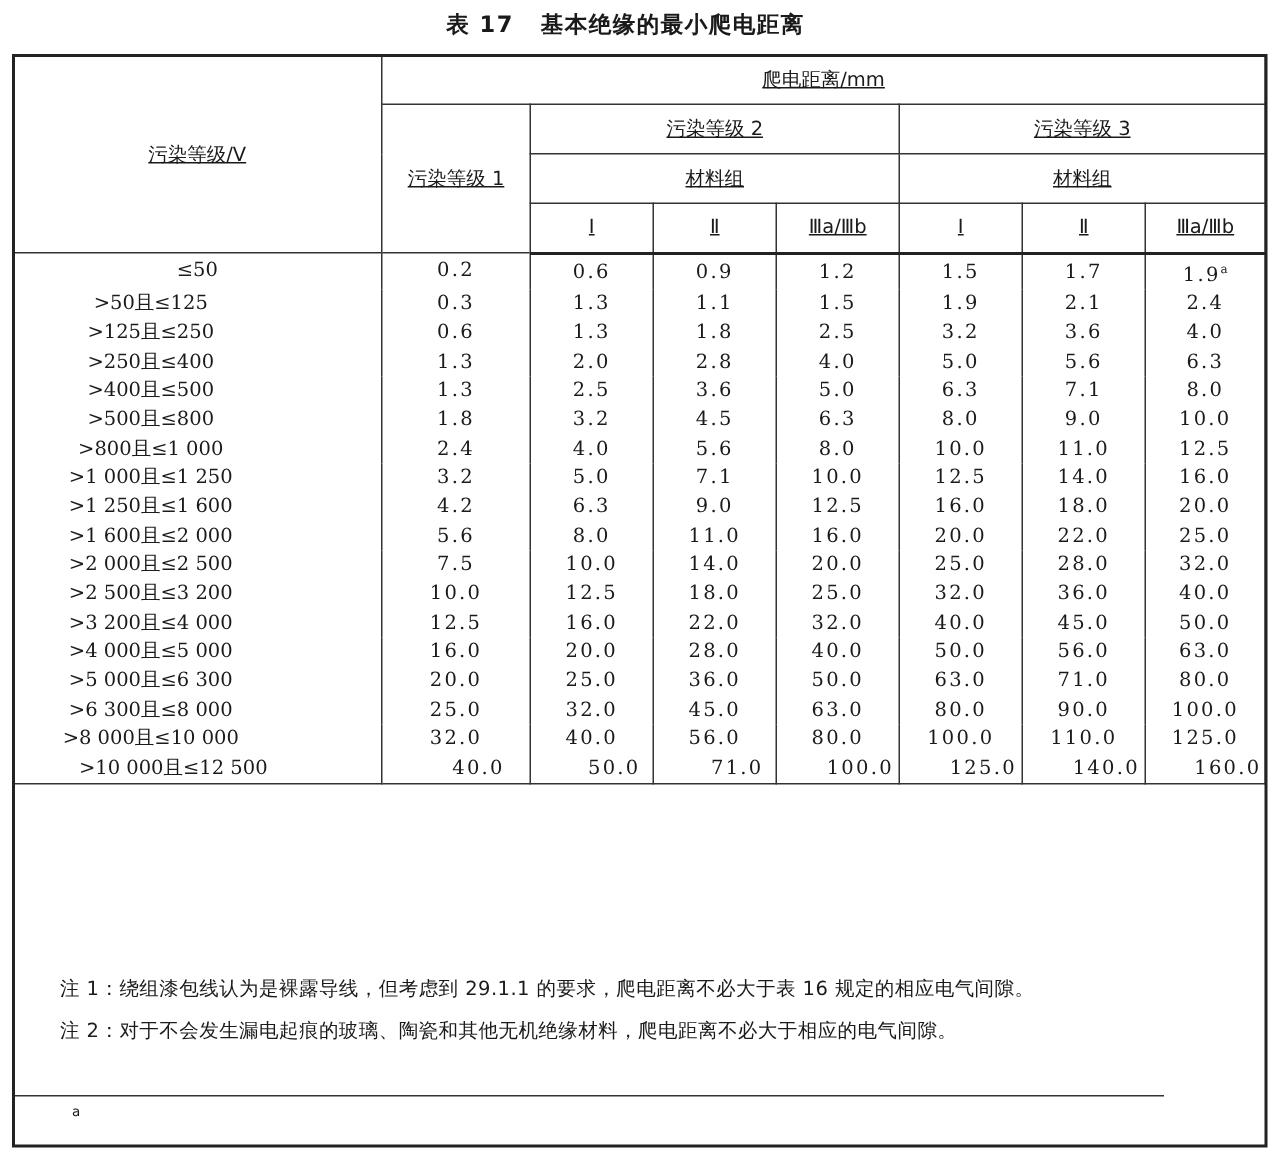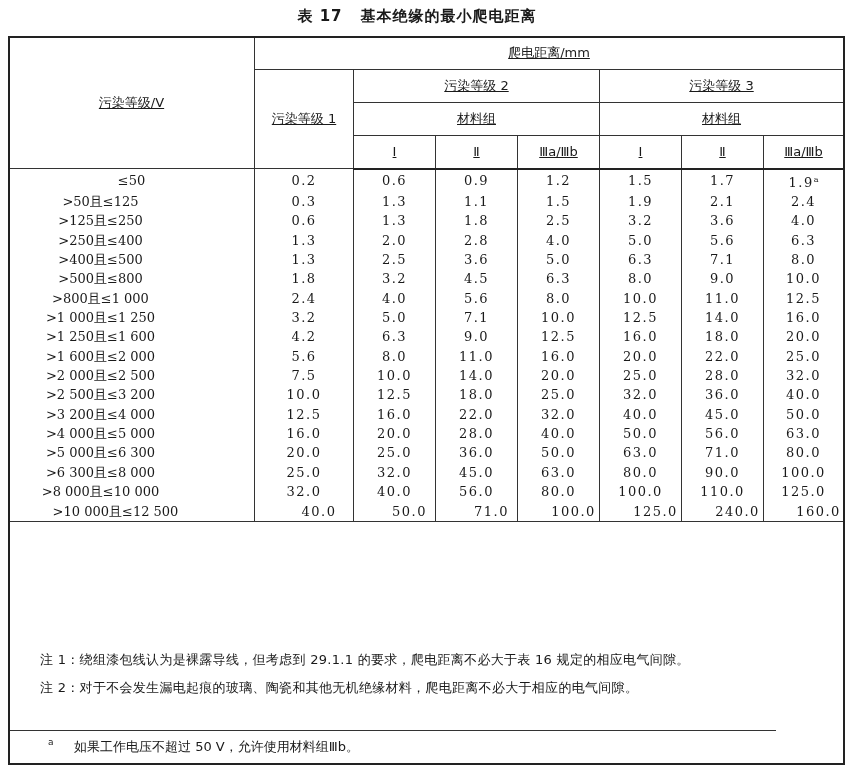--- a/index.html
+++ b/index.html
@@ -246,29 +246,28 @@
         <td><span>110.0</span></td>
         <td><span>125.0</span></td>
       </tr>
       <tr>
         <td class="volt">&gt;10 000且≤12 500</td>
         <td><span>40.0</span></td>
         <td><span>50.0</span></td>
         <td><span>71.0</span></td>
         <td><span>100.0</span></td>
         <td><span>125.0</span></td>
-        <td><span>240.0</span></td>
+        <td><span>140.0</span></td>
         <td><span>160.0</span></td>
       </tr>
     </tbody>
 </table>
 
 <div class="notes">
   <div class="note" style="top:20px">注 1：绕组漆包线认为是裸露导线，但考虑到 29.1.1 的要求，爬电距离不必大于表 16 规定的相应电气间隙。</div>
   <div class="note" style="top:48px">注 2：对于不会发生漏电起痕的玻璃、陶瓷和其他无机绝缘材料，爬电距离不必大于相应的电气间隙。</div>
 </div>
 
 <div class="footnote">
   <span class="mark">a</span>
-  <span class="text">如果工作电压不超过 50 V，允许使用材料组Ⅲb。</span>
 </div>
 
 <div class="outer"></div>
 
 </body></html>

